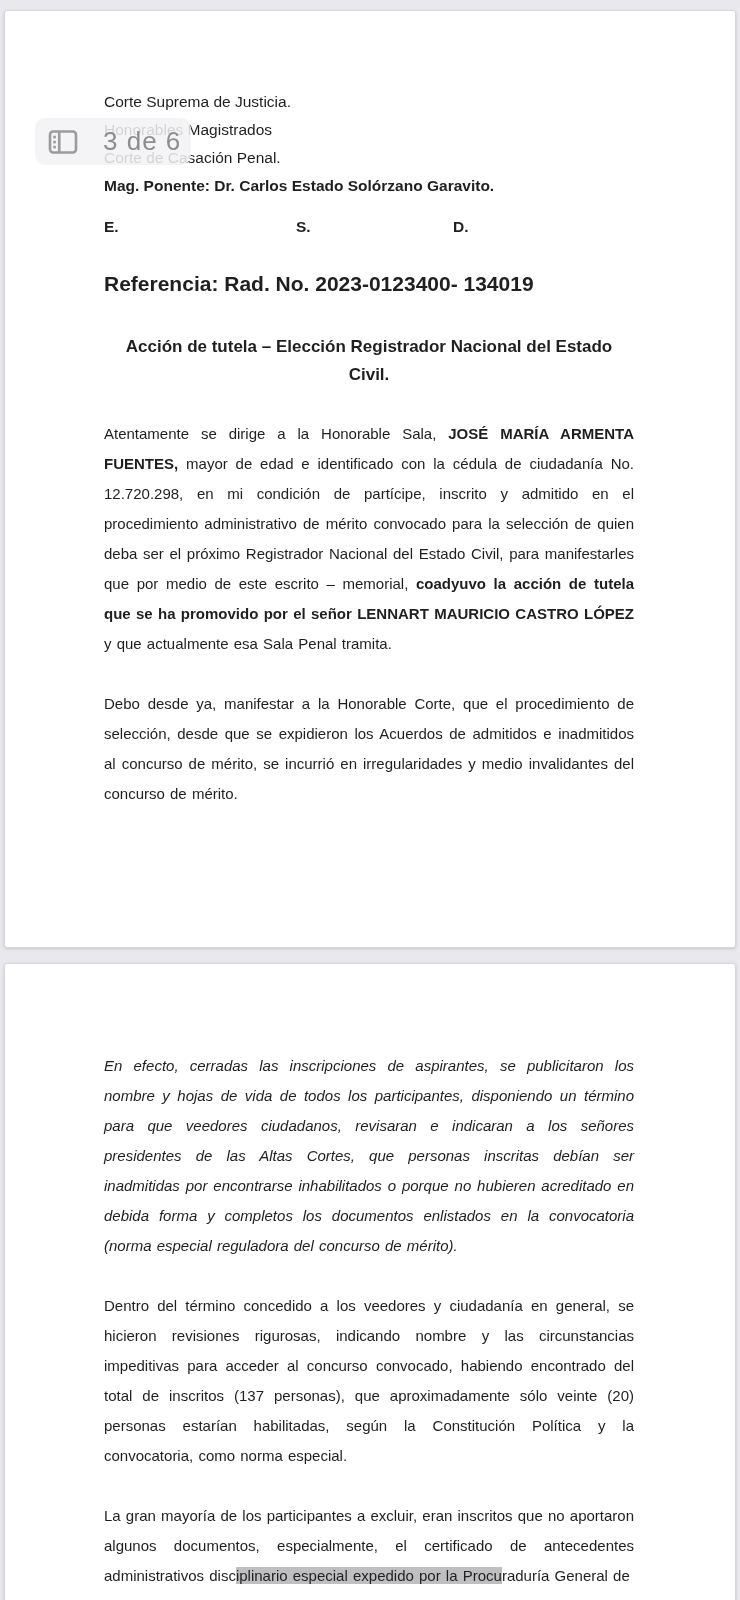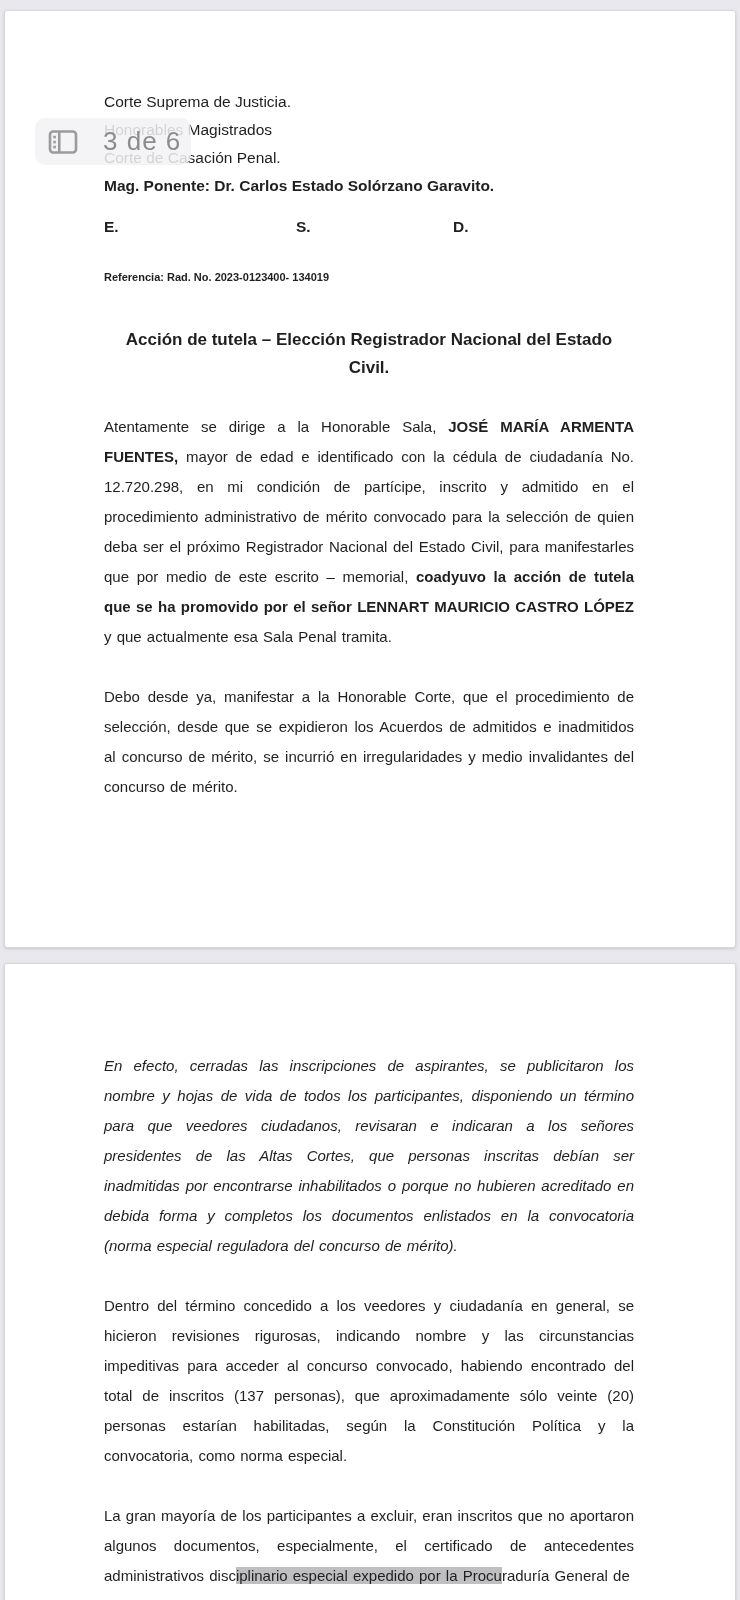--- a/index.html
+++ b/index.html
@@ -22,21 +22,21 @@
   }
   .page1 { margin-top:10px; height:938px; padding-top:77px; }
   .page2 { margin-top:15px; height:720px; padding-top:71px; }
 
   .b { font-weight:bold; }
 
   .hdr-line { font-size:15.5px; line-height:28px; }
   .esd-line { margin-top:13px; font-size:15.5px; line-height:28px; }
   .esd-e { display:inline-block; width:192px; }
   .esd-s { display:inline-block; width:157px; }
-  .ref-line { margin-top:22px; font-size:11px; line-height:28px; }
+  .ref-line { margin-top:29px; font-size:21px; line-height:28px; }
   .doc-title { margin-top:35px; font-size:17px; line-height:28px; text-align:center; }
 
   .para {
     font-size:15px;
     line-height:30px;
     text-align:justify;
     margin-top:30px;
     word-spacing:1px;
   }
   .para:first-child { margin-top:16px;font-style:italic; }

